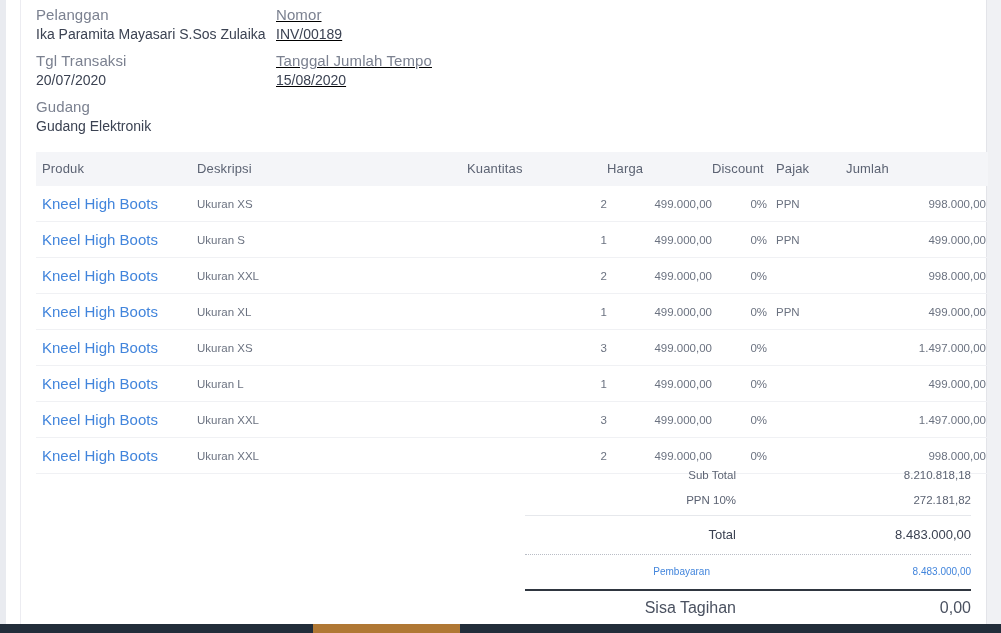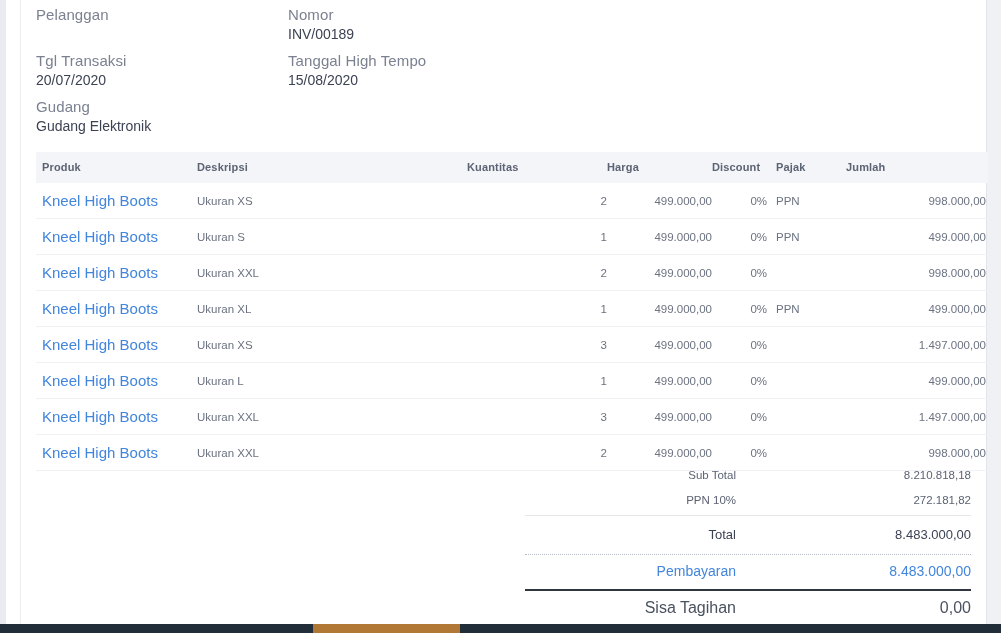--- a/index.html
+++ b/index.html
@@ -54,21 +54,21 @@
 
   
   .meta {
     position: absolute;
     left: 14px;
     top: 8px;
     width: 700px;
   }
   .meta-row { position: relative; height: 46px; }
   .meta-col-a { position: absolute; left: 0; top: 0; }
-  .meta-col-b { position: absolute; left: 252px; top: 0; }
+  .meta-col-b { position: absolute; left: 240px; top: 0; text-decoration: underline; }
   .fld-label {
     font-size: 15px;
     color: #7b8190;
     line-height: 14px;
     letter-spacing: .1px;
   }
   .fld-value {
     font-size: 14px;
     color: #3b4252;
     line-height: 20px;
@@ -83,22 +83,22 @@
     top: 152px;
     width: 935px;
   }
   table.items {
     width: 935px;
     border-collapse: collapse;
     table-layout: fixed;
   }
   table.items thead th {
     background: #f4f5f8;
-    font-size: 11px;
-    font-weight: bold;
+    font-size: 13px;
+    font-weight: normal;
     color: #5c6373;
     padding: 9px 0 10px 0;
     text-align: left;
     letter-spacing: .15px;
     border: 0;
   }
   table.items tbody td {
     font-size: 11.5px;
     color: #6b7280;
     padding: 9px 0 9px 0;
@@ -144,22 +144,23 @@
   .trow .tval   { width: 140px; text-align: right; }
 
   .trow.total-row {
     font-size: 13px;
     color: #3b4252;
     height: 36px;
   }
   .trow.total-row .tlabel { padding-right: 95px; }
 
   .trow.pay-row {
-    font-size: 14px;
+    font-size: 10px;
     height: 32px;
+    gap: 26px;
   }
   .trow.pay-row .tlabel,
   .trow.pay-row .tval { color: #4285dc; }
   .trow.pay-row .tlabel { cursor: pointer; }
 
   .trow.sisa-row {
     font-size: 16px;
     color: #4a5160;
     height: 34px;
   }
@@ -191,34 +192,35 @@
 <div class="right-strip"></div>
 <div class="top-rule"></div>
 
 <div class="page">
 
   <div class="meta">
 
     <div class="meta-row">
       <div class="meta-col-a">
         <div class="fld-label">Pelanggan</div>
+        <div class="fld-value">Ika Paramita Mayasari S.Sos Zulaika</div>
       </div>
       <div class="meta-col-b">
         <div class="fld-label">Nomor</div>
         <div class="fld-value">INV/00189</div>
       </div>
     </div>
 
     <div class="meta-row">
       <div class="meta-col-a">
         <div class="fld-label">Tgl Transaksi</div>
         <div class="fld-value">20/07/2020</div>
       </div>
       <div class="meta-col-b">
-        <div class="fld-label">Tanggal High Tempo</div>
+        <div class="fld-label">Tanggal Jumlah Tempo</div>
         <div class="fld-value">15/08/2020</div>
       </div>
     </div>
 
     <div class="meta-row">
       <div class="meta-col-a">
         <div class="fld-label">Gudang</div>
         <div class="fld-value">Gudang Elektronik</div>
       </div>
     </div>

